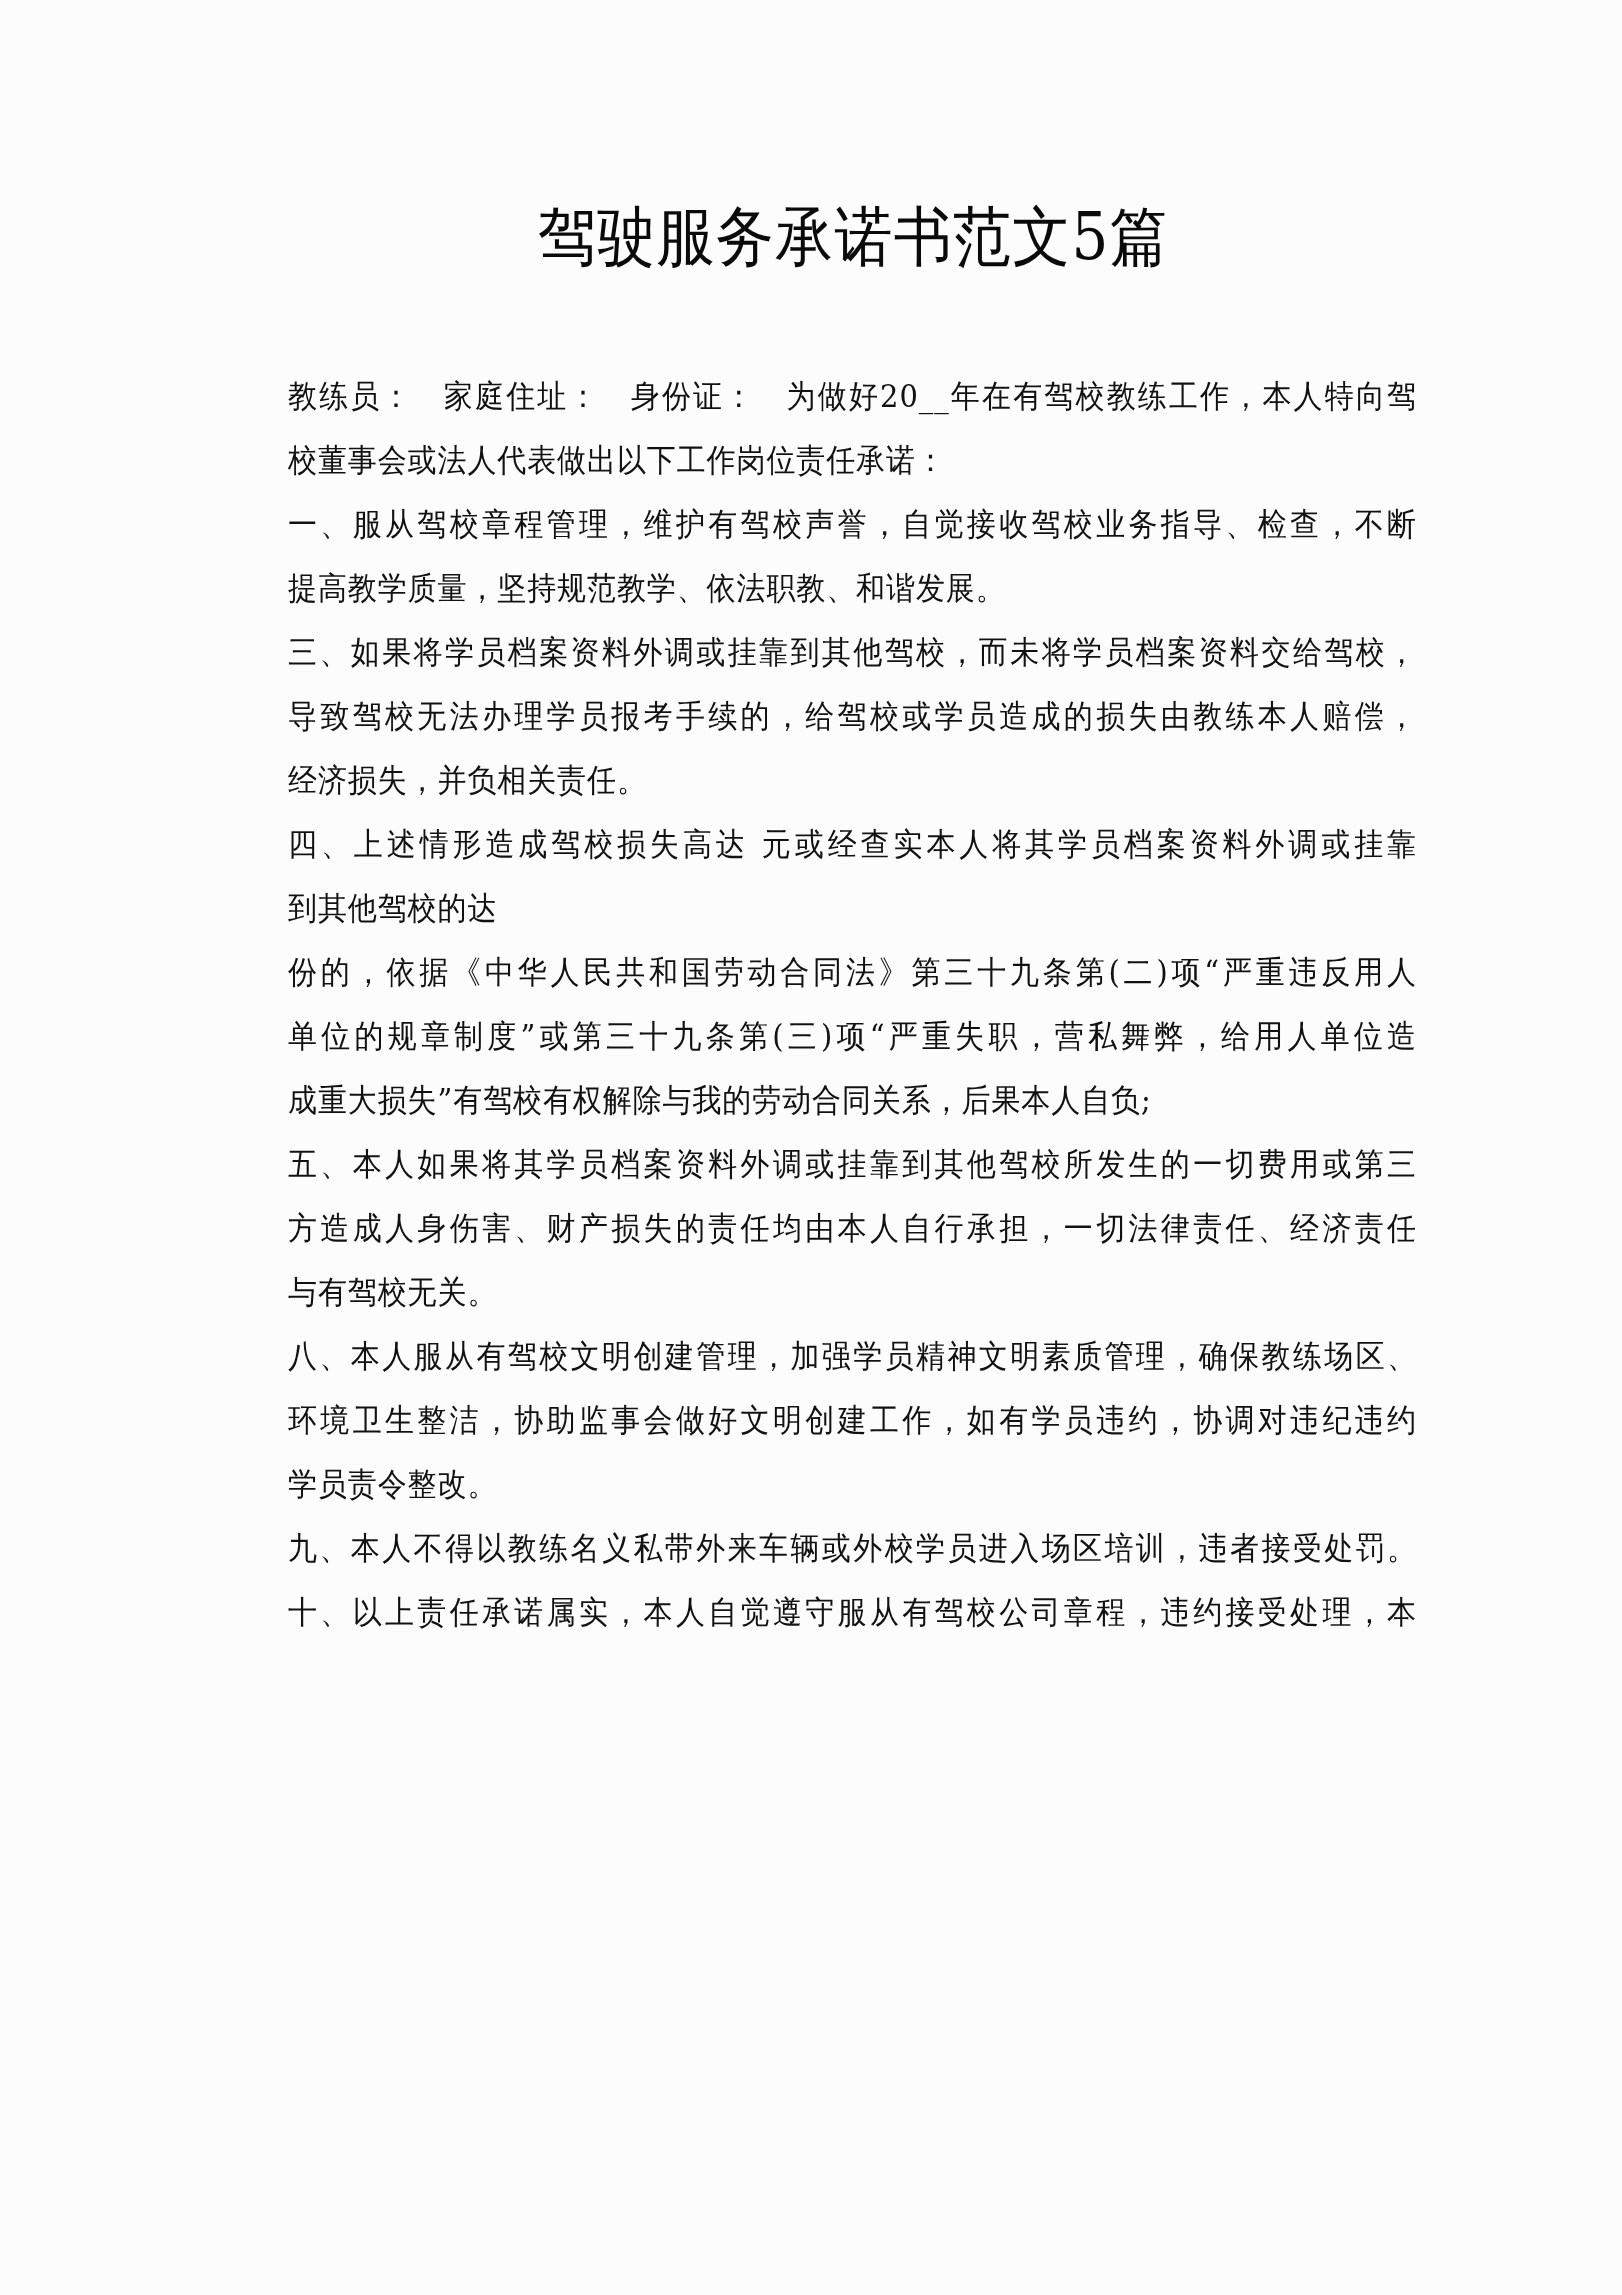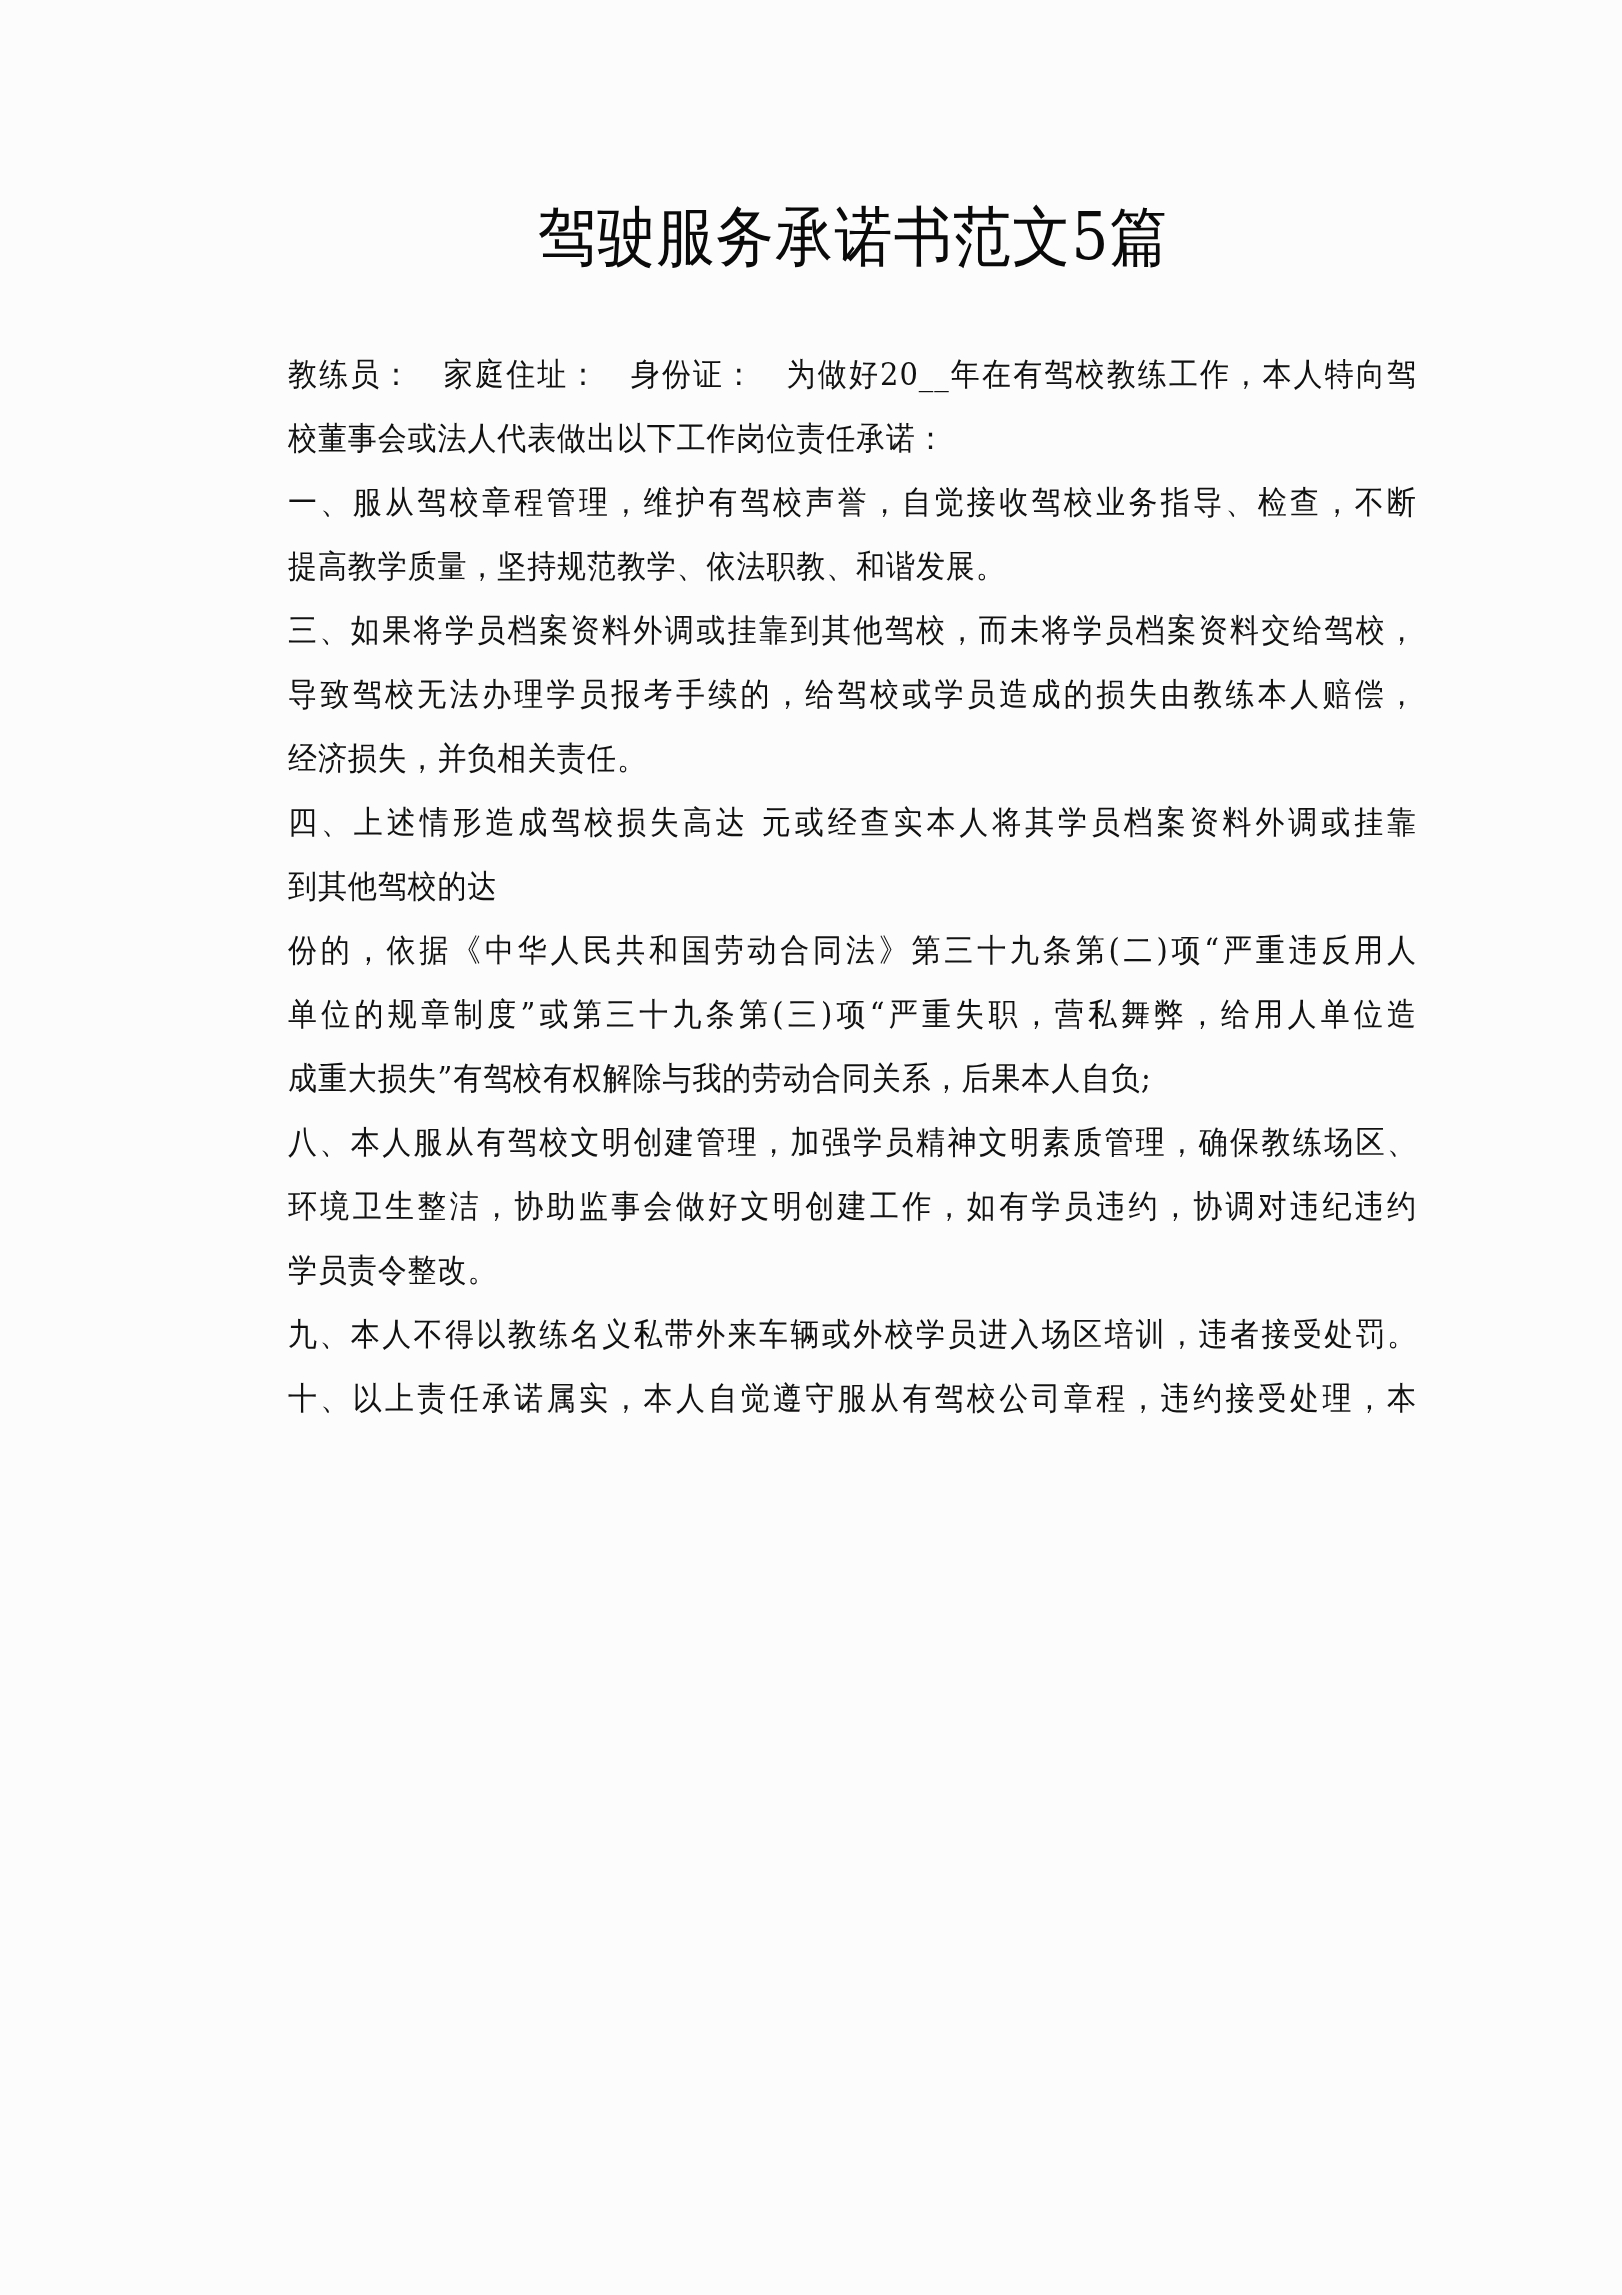--- a/index.html
+++ b/index.html
@@ -35,21 +35,21 @@
       letter-spacing: 1.3px;
       font-weight: normal;
       margin: 0;
       color: #0a0a0a;
       transform: scaleY(1.12);
       transform-origin: center top;
     }
     .body {
       position: absolute;
       left: 246px;
-      top: 342px;
+      top: 364px;
       width: 1139px;
     }
     .line {
       display: block;
       height: 64px;
       line-height: 64px;
       font-size: 29px;
       white-space: nowrap;
       letter-spacing: 0.9px;
       transform: scaleY(1.1);
@@ -87,20 +87,25 @@
     </div>
 
     <div>
       <span class="line justify">四、上述情形造成驾校损失高达 元或经查实本人将其学员档案资料外调或挂靠</span>
       <span class="line">到其他驾校的达</span>
       <span class="line justify">份的，依据《中华人民共和国劳动合同法》第三十九条第(二)项“严重违反用人</span>
       <span class="line justify">单位的规章制度”或第三十九条第(三)项“严重失职，营私舞弊，给用人单位造</span>
       <span class="line">成重大损失”有驾校有权解除与我的劳动合同关系，后果本人自负;</span>
     </div>
 
+    <div>
+      <span class="line justify">五、本人如果将其学员档案资料外调或挂靠到其他驾校所发生的一切费用或第三</span>
+      <span class="line justify">方造成人身伤害、财产损失的责任均由本人自行承担，一切法律责任、经济责任</span>
+      <span class="line">与有驾校无关。</span>
+    </div>
 
 
 
     <div>
       <span class="line justify">八、本人服从有驾校文明创建管理，加强学员精神文明素质管理，确保教练场区、</span>
       <span class="line justify">环境卫生整洁，协助监事会做好文明创建工作，如有学员违约，协调对违纪违约</span>
       <span class="line">学员责令整改。</span>
     </div>
 
     <div>

